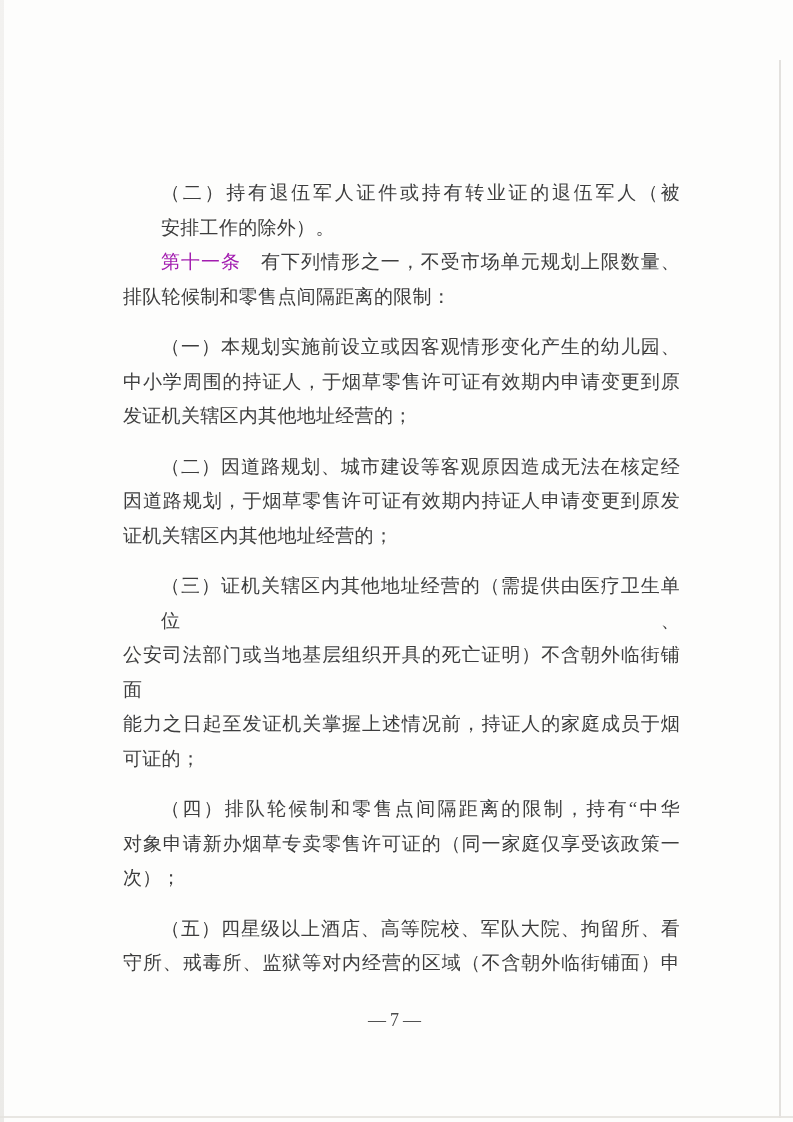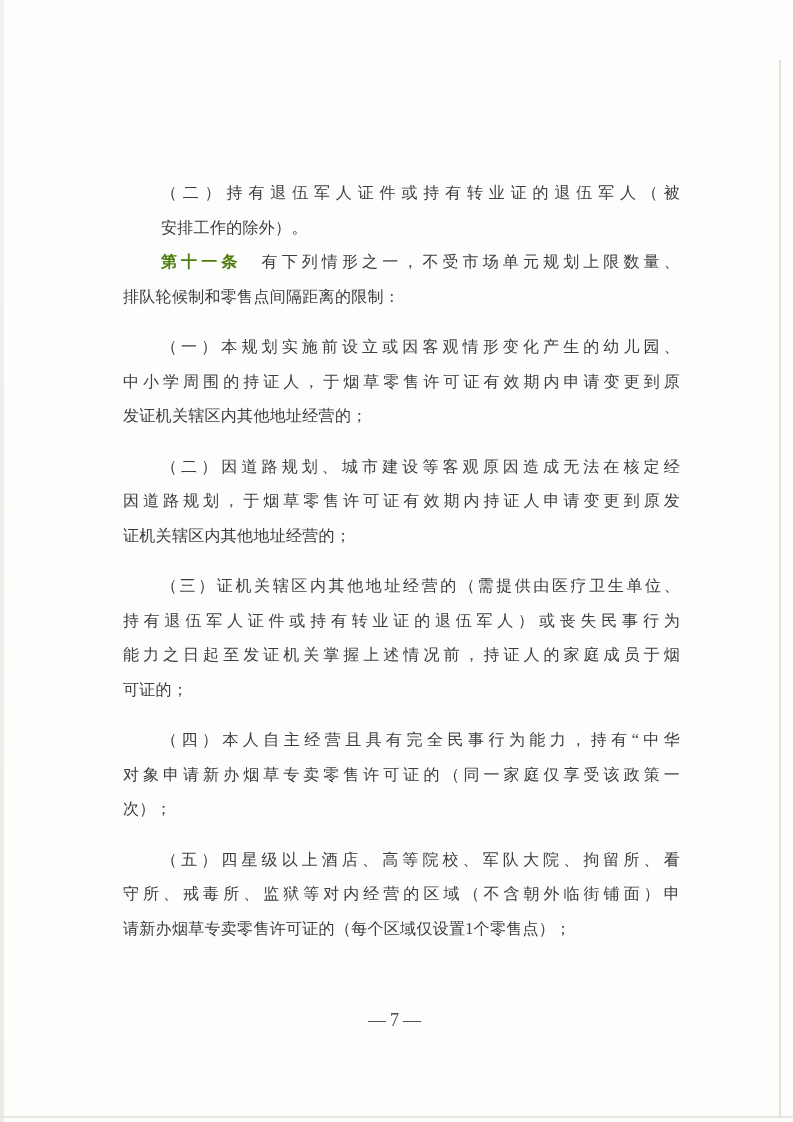--- a/index.html
+++ b/index.html
@@ -20,33 +20,33 @@
   .scan-edge-right{
     position:absolute;right:12px;top:60px;bottom:4px;width:2px;
     background:#dcdad6;opacity:.8;
   }
   .scan-edge-bottom{
     position:absolute;left:0;right:0;bottom:4px;height:2px;
     background:#e5e3df;opacity:.9;
   }
   .body-text{
     position:absolute;left:123px;top:176px;width:557px;
-    font-size:16px;line-height:34.5px;
+    font-size:19px;line-height:34.5px;
     letter-spacing:0.3px;
   }
   .para{margin:0;padding:0;}
   .para.item{margin-top:16px;}
   .line{display:block;}
   .line.full{
     text-align:justify;
     text-align-last:justify;
     text-justify:inter-character;
   }
   .line.ind{padding-left:38px;}
-  .art{font-weight:700;color:#4d7c0f;}
+  .art{font-weight:400;color:#a21caf;}
   .page-number{
     position:absolute;top:1006px;left:0;width:100%;
     text-align:center;font-size:18px;line-height:28px;
     color:#4a4a4a;letter-spacing:4px;
   }
 </style>
 </head>
 <body>
 
 <div class="page">
@@ -74,34 +74,33 @@
     </p>
 
     <p class="para item">
       <span class="line full ind">（二）因道路规划、城市建设等客观原因造成无法在核定经</span>
       <span class="line full">因道路规划，于烟草零售许可证有效期内持证人申请变更到原发</span>
       <span class="line">证机关辖区内其他地址经营的；</span>
     </p>
 
     <p class="para item">
       <span class="line full ind">（三）证机关辖区内其他地址经营的（需提供由医疗卫生单位、</span>
-      <span class="line full">持有退伍军人证件或持有转业证的退伍军人）或丧失民事行为</span>
+      <span class="line full">公安司法部门或当地基层组织开具的死亡证明）不含朝外临街铺面</span>
       <span class="line full">能力之日起至发证机关掌握上述情况前，持证人的家庭成员于烟</span>
       <span class="line">可证的；</span>
     </p>
 
     <p class="para item">
-      <span class="line full ind">（四）本人自主经营且具有完全民事行为能力，持有“中华</span>
+      <span class="line full ind">（四）排队轮候制和零售点间隔距离的限制，持有“中华</span>
       <span class="line full">对象申请新办烟草专卖零售许可证的（同一家庭仅享受该政策一</span>
       <span class="line">次）；</span>
     </p>
 
     <p class="para item">
       <span class="line full ind">（五）四星级以上酒店、高等院校、军队大院、拘留所、看</span>
       <span class="line full">守所、戒毒所、监狱等对内经营的区域（不含朝外临街铺面）申</span>
-      <span class="line">请新办烟草专卖零售许可证的（每个区域仅设置1个零售点）；</span>
     </p>
 
   </main>
 
   <div class="page-number">—7—</div>
 
 </div>
 
 </body></html>

